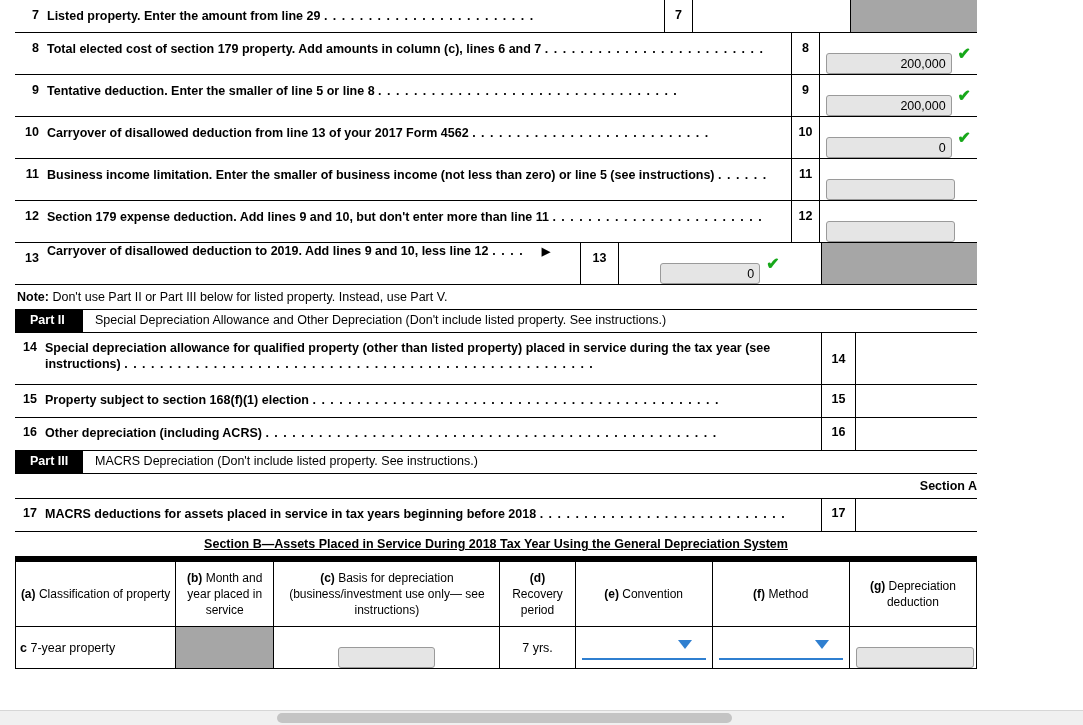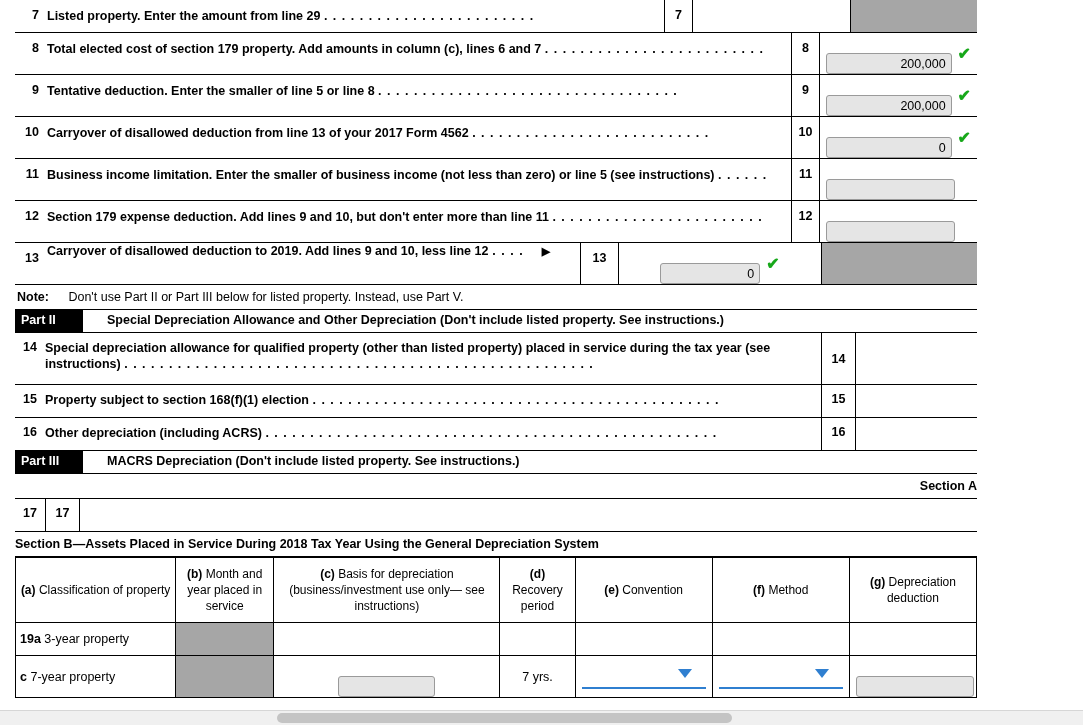--- a/index.html
+++ b/index.html
@@ -128,29 +128,29 @@
   .parthdr {
     display: flex;
     align-items: stretch;
     border-bottom: 1px solid #000;
     min-height: 22px;
   }
   .parttag {
     background: #000;
     color: #fff;
     font-weight: bold;
-    padding: 3px 8px 3px 6px;
+    padding: 3px 8px 3px 15px;
     width: 68px;
     box-sizing: border-box;
     font-size: 12.5px;
   }
   .parttitle {
     flex: 1 1 auto;
-    font-weight: bold;
-    padding: 3px 0 3px 24px;
+    font-weight: normal;
+    padding: 3px 0 3px 12px;
     font-size: 12.5px;
   }
 
   
   .p2 .lineno { width: 30px; flex: 0 0 30px; padding-top: 7px; }
   .p2 .desc { padding-top: 7px; }
   .p2 .numbox { width: 34px; flex: 0 0 34px; padding-top: 7px; }
   .p2 .amount { width: 122px; flex: 0 0 122px; }
 
   .row14 { min-height: 51px; align-items: stretch; }
@@ -163,23 +163,25 @@
     padding: 5px 0;
     border-bottom: 1px solid #000;
   }
   .row18 { min-height: 52px; }
   .row18 .desc { padding-top: 7px; }
   .row18 .shaded-right { width: 155px; flex: 0 0 155px; background: #a6a6a6; border-left: 1px solid #000; }
   .sqbox { font-size: 13px; }
 
   
   .secB-title {
+    text-align: center;
     font-weight: bold;
     padding: 5px 0;
-    border-bottom: 2px solid #000000;
+    border-bottom: 6px solid #000000;
+    text-decoration: underline;
   }
   table.secB {
     width: 100%;
     border-collapse: collapse;
     table-layout: fixed;
   }
   table.secB th, table.secB td {
     border: 1px solid #000;
     border-top: none;
     font-weight: normal;
@@ -318,21 +320,21 @@
     <div class="l13num">13</div>
     <div class="l13amt">
       <input class="money" value="0" style="">
       <span class="check">✔</span>
     </div>
     <div class="shaded wide"></div>
   </div>
 
   <div class="note">
     <b>Note:</b>
-    <span style="margin-left:16px;">Don't use Part II or Part III below for listed property. Instead, use Part V.</span>
+    <span style="margin-left:0;">Don't use Part II or Part III below for listed property. Instead, use Part V.</span>
   </div>
 
   <div class="parthdr">
     <div class="parttag">Part II</div>
     <div class="parttitle"><span>Special Depreciation Allowance and Other Depreciation (</span><span>Don't</span><span> include listed property. See instructions.)</span></div>
   </div>
 
   <div class="row p2 row14">
     <div class="lineno">14</div>
     <div class="desc">
@@ -359,20 +361,21 @@
 
   <div class="parthdr">
     <div class="parttag">Part III</div>
     <div class="parttitle"><span>MACRS Depreciation (</span><span>Don't</span><span> include listed property. See instructions.)</span></div>
   </div>
 
   <div class="sectionhdr">Section A</div>
 
   <div class="row p2">
     <div class="lineno">17</div>
+    <div class="desc"><span>MACRS deductions for assets placed in service in tax years beginning before 2018</span> <span class="leader">. . . . . . . . . . . . . . . . . . . . . . . . . . . .</span></div>
     <div class="numbox">17</div>
     <div class="amount"></div>
   </div>
 
 
   <div class="secB-title">Section B—Assets Placed in Service During 2018 Tax Year Using the General Depreciation System</div>
 
   <table class="secB">
     <colgroup>
       <col class="colA">
@@ -388,29 +391,20 @@
         <th><b>(a)</b> <span>Classification of property</span></th>
         <th><b>(b)</b> <span>Month and year placed in service</span></th>
         <th><b>(c)</b> <span>Basis for depreciation (business/investment use only— see instructions)</span></th>
         <th><b>(d)</b> <span>Recovery period</span></th>
         <th><b>(e)</b> <span>Convention</span></th>
         <th><b>(f)</b> <span>Method</span></th>
         <th><b>(g)</b> <span>Depreciation deduction</span></th>
       </tr>
     </thead>
     <tbody>
-      <tr>
-        <td class="firstcol rowlabel"><b>19a</b> <span>3-year property</span></td>
-        <td class="gray"></td>
-        <td class="cellC"></td>
-        <td class="centered"></td>
-        <td></td>
-        <td></td>
-        <td class="cellG"></td>
-      </tr>
       <tr style="height:42px;">
         <td class="firstcol rowlabel"><b>c</b> <span>7-year property</span></td>
         <td class="gray"></td>
         <td class="cellC centered">
           <input class="money" value="" style="">
         </td>
         <td class="centered">7 yrs.</td>
         <td>
           <div class="ddl">
               <span class="caret"></span>

